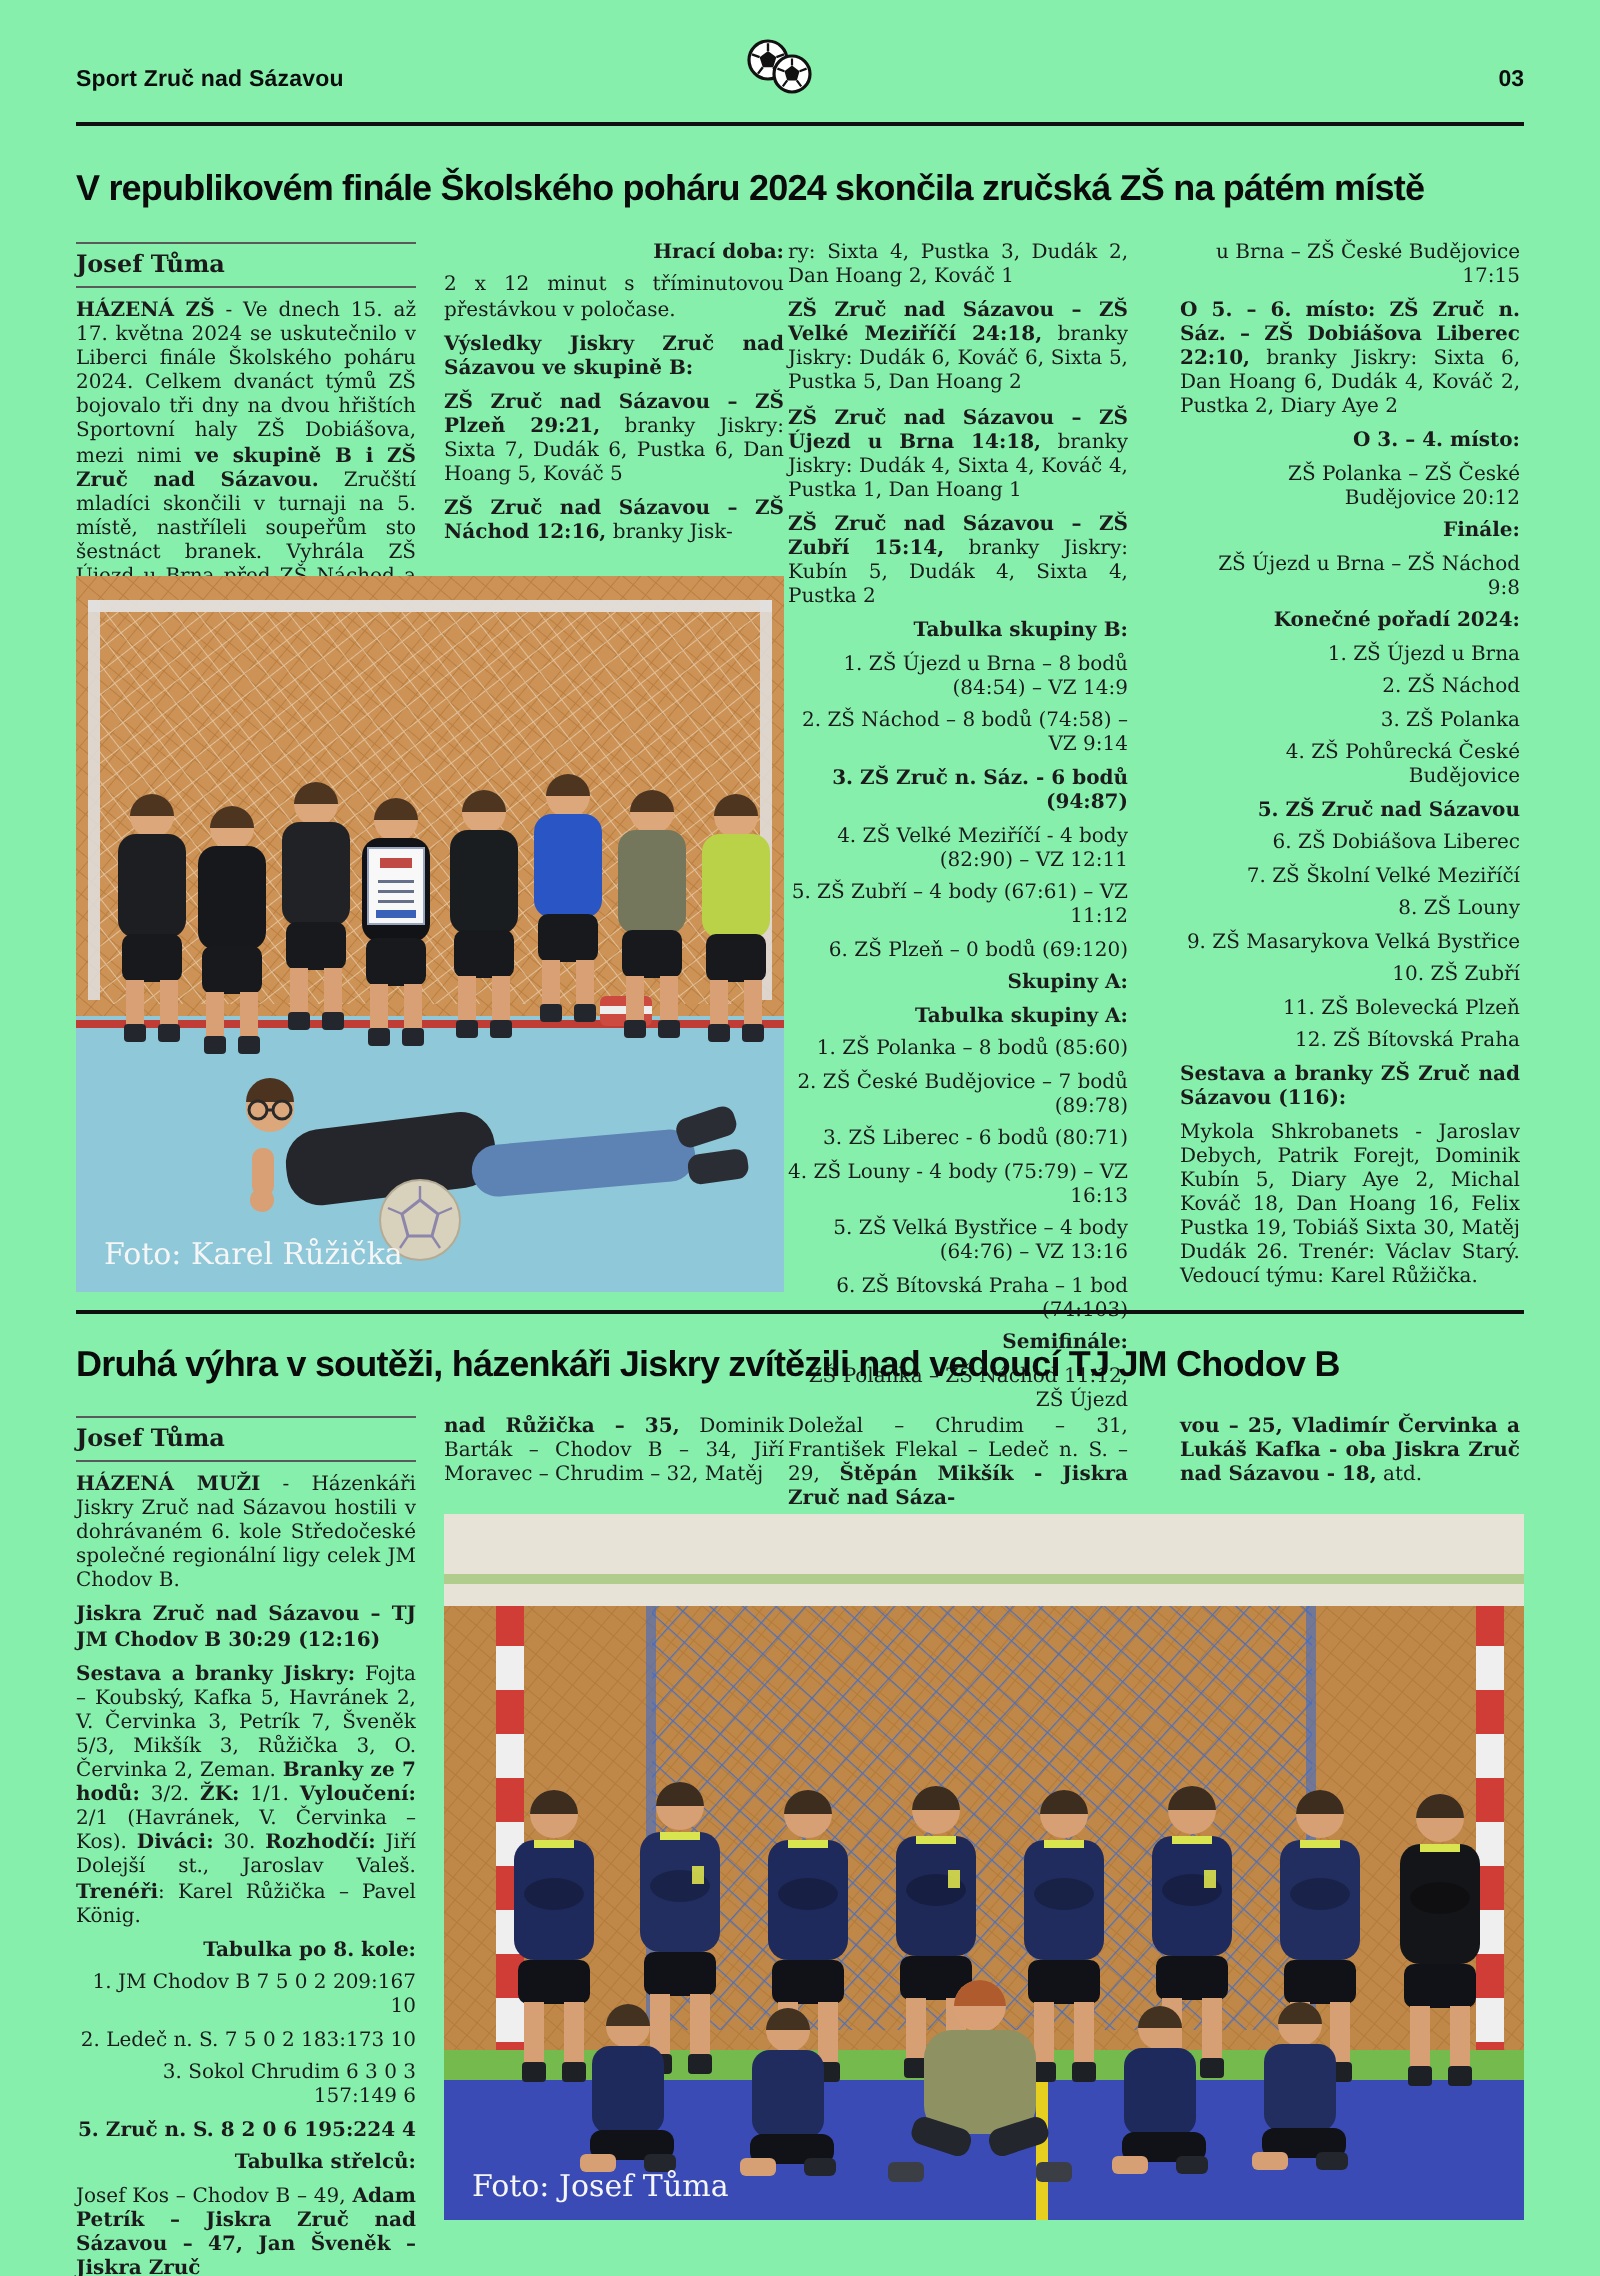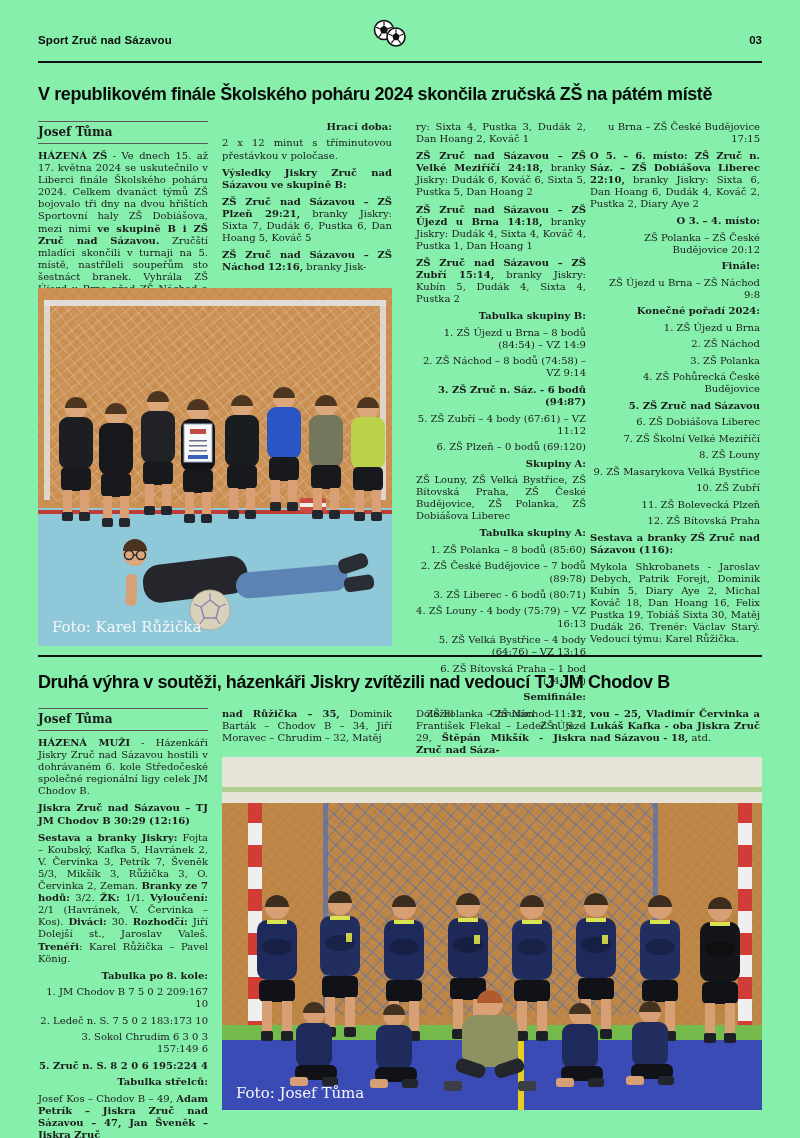--- a/index.html
+++ b/index.html
@@ -9,21 +9,21 @@
         font-weight:700;font-size:11.5px;letter-spacing:.1px;color:#0d0d0d;}
   .pnum{position:absolute;top:34px;right:38px;font-family:"Liberation Sans",sans-serif;
         font-weight:700;font-size:11.5px;color:#0d0d0d;}
   .balls{position:absolute;top:17px;left:370px;width:40px;height:34px;}
   .rule{position:absolute;left:38px;width:724px;height:2px;background:#101010;}
   .r1{top:61px}.r2{top:655px}
   .hl{position:absolute;left:38px;margin:0;font-family:"Liberation Sans",sans-serif;
       font-weight:700;font-size:18px;letter-spacing:-0.4px;white-space:nowrap;color:#0b0b0b;}
   .hl1{top:84px}.hl2{top:672px}
   .col{position:absolute;width:170px;}
-  .c1{left:38px}.c2{left:222px}.c3{left:416px}.c4{left:590px}
+  .c1{left:38px}.c2{left:222px}.c3{left:394px}.c4{left:590px}
   .a1{top:121px}.a2t{top:708px}
   .byline{font-weight:700;font-size:12px;line-height:1;padding:4px 0 5px;
           border-top:1px solid #5a5a5a;border-bottom:1px solid #5a5a5a;margin:0 0 6px;}
   .p{margin:0 0 5px;font-size:10px;line-height:12.1px;text-align:justify;}
   .l{margin:0 0 4.4px;font-size:10px;line-height:12.1px;text-align:right;}
   .p b,.l b{font-weight:700;}
   .photo{position:absolute;background:#c8955a;}
   .ph1{left:38px;top:288px;width:354px;height:358px;}
   .ph2{left:222px;top:757px;width:540px;height:353px;}
   .photo svg{display:block;}
@@ -65,24 +65,24 @@
 
   <div class="col c3 a1">
     <p class="p"><span>ry: Sixta 4, Pustka 3, Dudák 2, Dan Hoang 2, Kováč 1</span></p>
     <p class="p"><b>ZŠ Zruč nad Sázavou – ZŠ Velké Meziříčí 24:18,</b><span> branky Jiskry: Dudák 6, Kováč 6, Sixta 5, Pustka 5, Dan Hoang 2</span></p>
     <p class="p"><b>ZŠ Zruč nad Sázavou – ZŠ Újezd u Brna 14:18,</b><span> branky Jiskry: Dudák 4, Sixta 4, Kováč 4, Pustka 1, Dan Hoang 1</span></p>
     <p class="p"><b>ZŠ Zruč nad Sázavou – ZŠ Zubří 15:14,</b><span> branky Jiskry: Kubín 5, Dudák 4, Sixta 4, Pustka 2</span></p>
     <p class="l"><b>Tabulka skupiny B:</b></p>
     <p class="l"><span>1. ZŠ Újezd u Brna – 8 bodů (84:54) – VZ 14:9</span></p>
     <p class="l"><span>2. ZŠ Náchod – 8 bodů (74:58) – VZ 9:14</span></p>
     <p class="l"><b>3. ZŠ Zruč n. Sáz. - 6 bodů (94:87)</b></p>
+    <p class="l"><span>4. ZŠ Velké Meziříčí - 4 body (82:90) – VZ 12:11</span></p>
     <p class="l"><span>5. ZŠ Zubří – 4 body (67:61) – VZ 11:12</span></p>
     <p class="l"><span>6. ZŠ Plzeň – 0 bodů (69:120)</span></p>
     <p class="l"><b>Skupiny A:</b></p>
-    <p class="p"><span>ZŠ Louny, ZŠ Velká Bystřice, ZŠ Bítovská Praha, ZŠ České Budějovice, ZŠ Polanka, ZŠ Dobiášova Liberec</span></p>
     <p class="l"><b>Tabulka skupiny A:</b></p>
     <p class="l"><span>1. ZŠ Polanka – 8 bodů (85:60)</span></p>
     <p class="l"><span>2. ZŠ České Budějovice – 7 bodů (89:78)</span></p>
     <p class="l"><span>3. ZŠ Liberec - 6 bodů (80:71)</span></p>
     <p class="l"><span>4. ZŠ Louny - 4 body (75:79) – VZ 16:13</span></p>
     <p class="l"><span>5. ZŠ Velká Bystřice – 4 body (64:76) – VZ 13:16</span></p>
     <p class="l"><span>6. ZŠ Bítovská Praha – 1 bod (74:103)</span></p>
     <p class="l"><b>Semifinále:</b></p>
     <p class="l"><span>ZŠ Polanka – ZŠ Náchod 11:12, ZŠ Újezd</span></p>
   </div>

